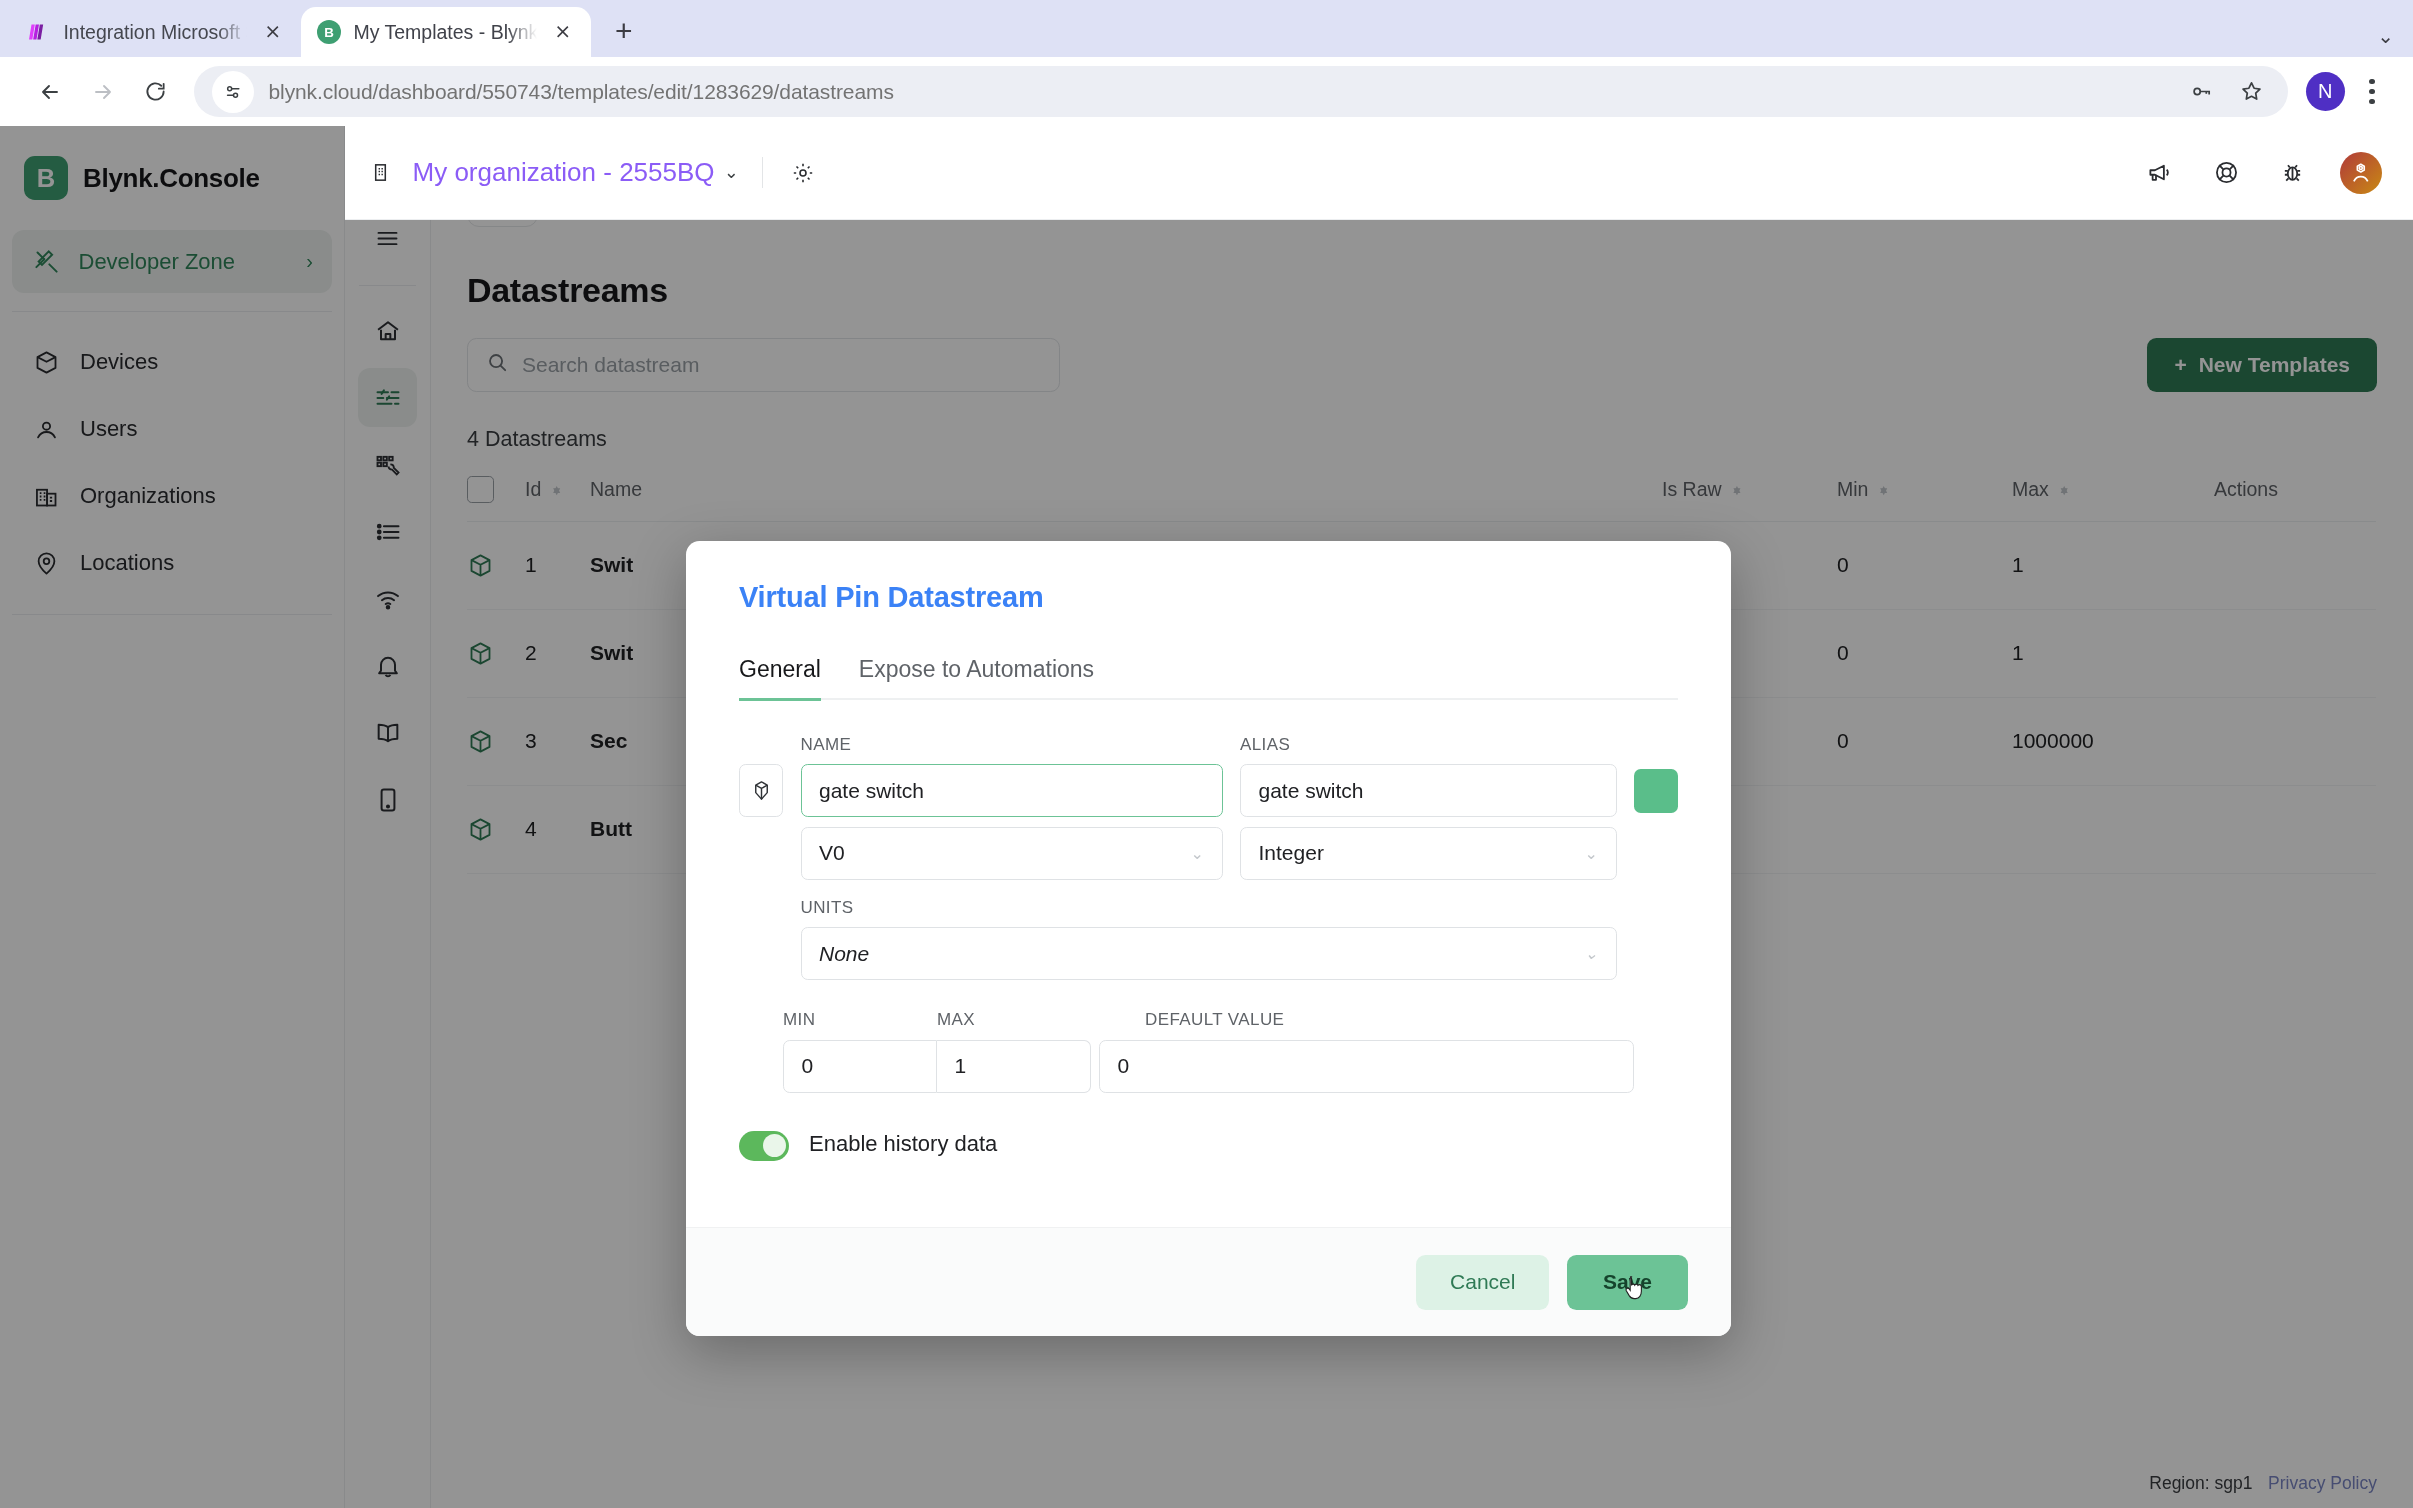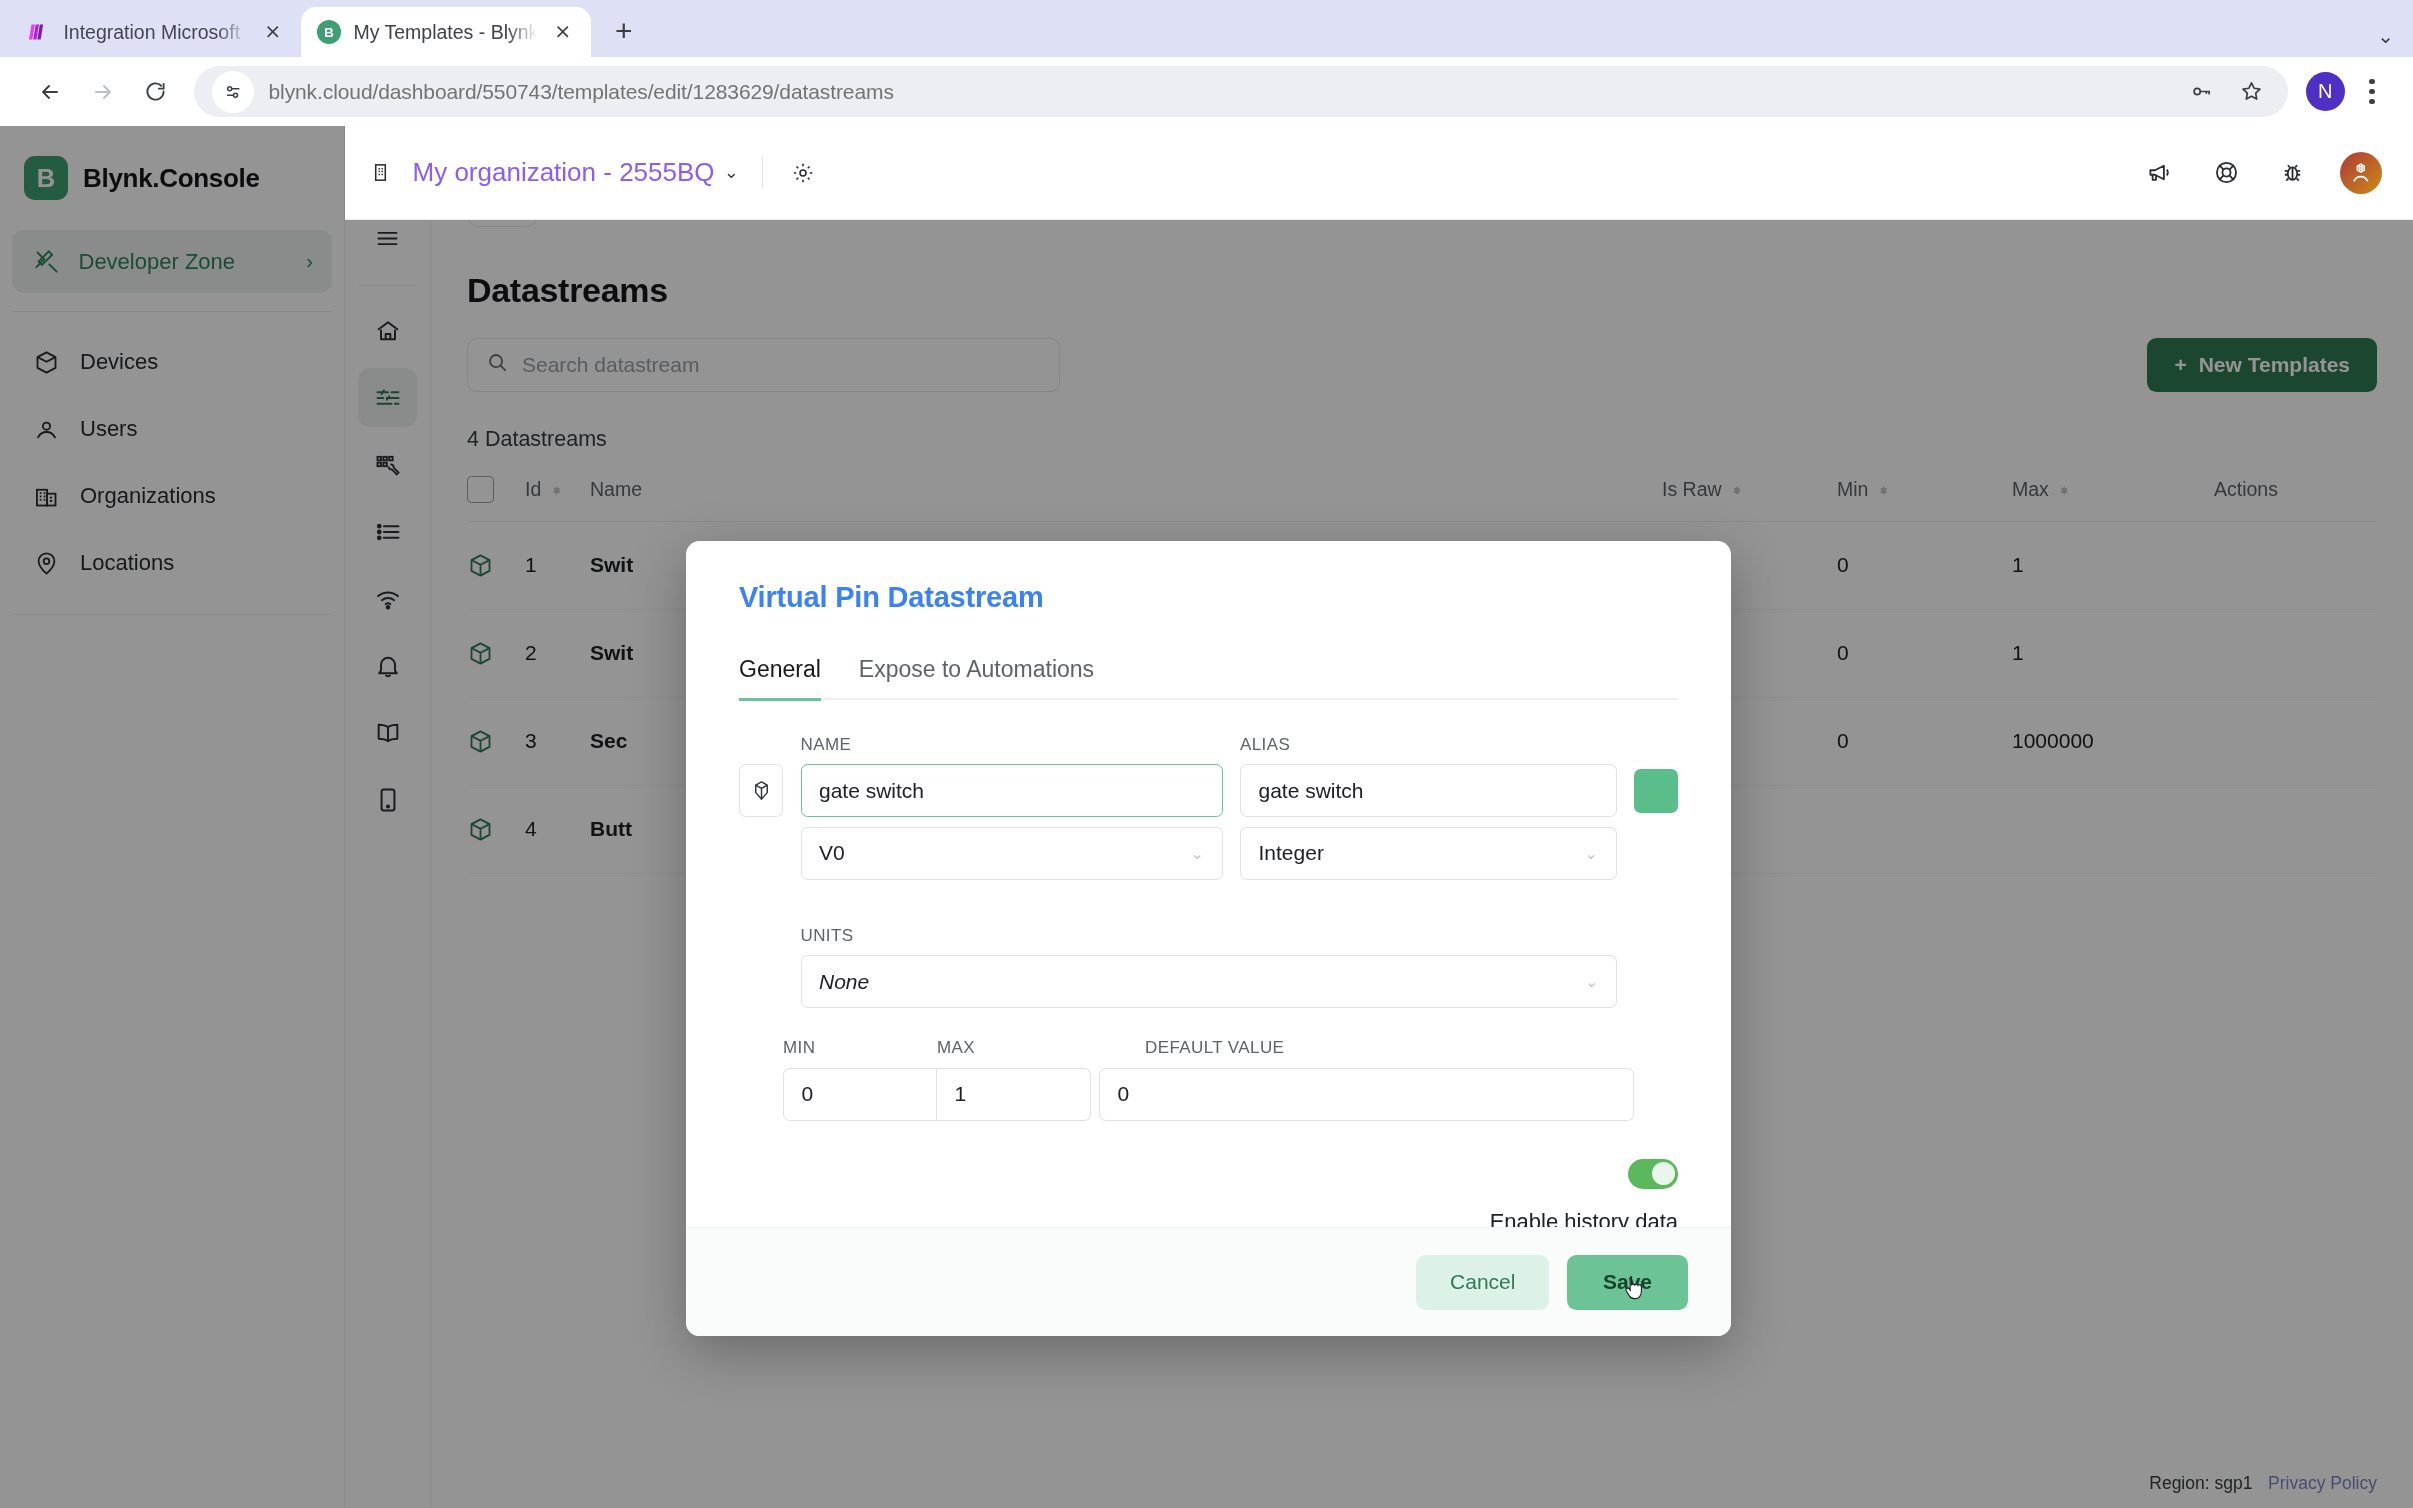--- a/index.html
+++ b/index.html
@@ -170,21 +170,21 @@
   .inp.focus { border-color:#6cc396; }
   .sel { justify-content: space-between; }
   .sel .cv { color:#c4c8cc; font-size: 16px; }
 
   .iconbox {
     width: 44px; height: 53px; border:0.7px solid #dfe2e5; border-radius:6.7px;
     display:flex; align-items:center; justify-content:center; color:#303337;
   }
   .swatch { width: 44px; height: 44px; border-radius: 6.7px; background:#5abe8a; align-self:flex-end; margin-bottom:4px;}
 
-  .toggle-row { display:flex; align-items:flex-end; gap: 20px; margin-top: 38px; flex-direction: column; }
+  .toggle-row { display:flex; align-items:flex-start; gap: 20px; margin-top: 38px; }
   .toggle { width: 50px; height: 30px; border-radius: 15px; background:#5cb85c; position:relative; }
   .toggle .knob { position:absolute; top:3.4px; right:3.4px; width:23px; height:23px; border-radius:50%; background:#eaf6ea; }
   .toggle-label { font-size: 22px; color:#202124; }
 
   .modal-foot {
     position:absolute; left:0; right:0; bottom:0; height: 109px; background:#fafbfb;
     border-top: 0.7px solid #f0f1f2; display:flex; align-items:center; justify-content:flex-end;
     gap: 17.5px; padding-right: 43px;
   }
   .m-cancel { height: 55px; padding: 0 34px; border-radius:9.4px; background:#ddf2e6; color:#2f7a55; font-size:21px; display:flex; align-items:center;}
@@ -663,21 +663,21 @@
             <span>V0</span>
             <span class="cv">⌄</span>
           </div>
           <div class="inp sel" style="flex:1;">
             <span>Integer</span>
             <span class="cv">⌄</span>
           </div>
           <div style="width:44px;"></div>
         </div>
 
-        <div style="display:flex;gap:17.5px;margin-top:46px;">
+        <div style="display:flex;gap:17.5px;margin-top:18px;">
           <div style="width:44px;"></div>
           <div style="flex:1;"><span class="fld-label">UNITS</span></div>
           <div style="width:44px;"></div>
         </div>
         <div class="row" style="margin-top:9.4px;font-style:italic;">
           <div style="width:44px;"></div>
           <div class="inp sel" style="flex:1;">
             <span>None</span>
             <span class="cv">⌄</span>
           </div>

